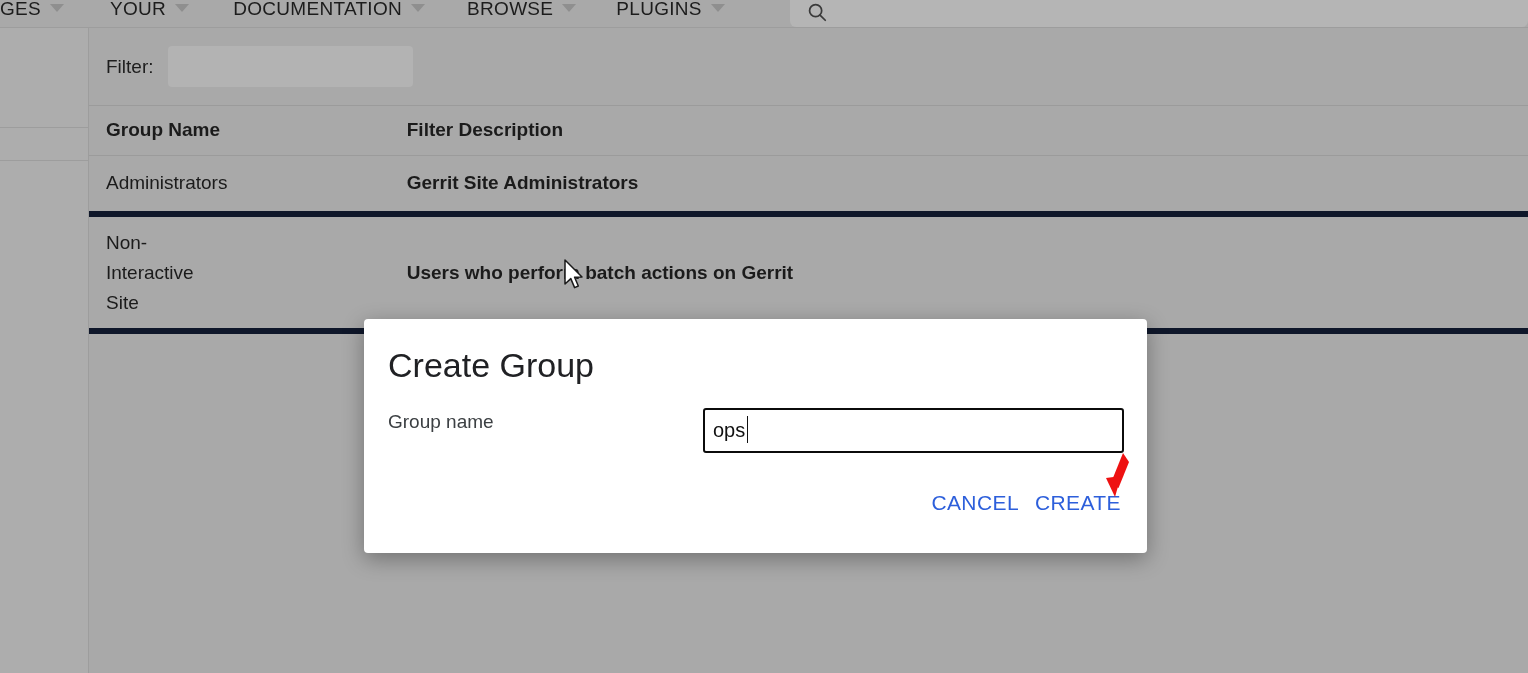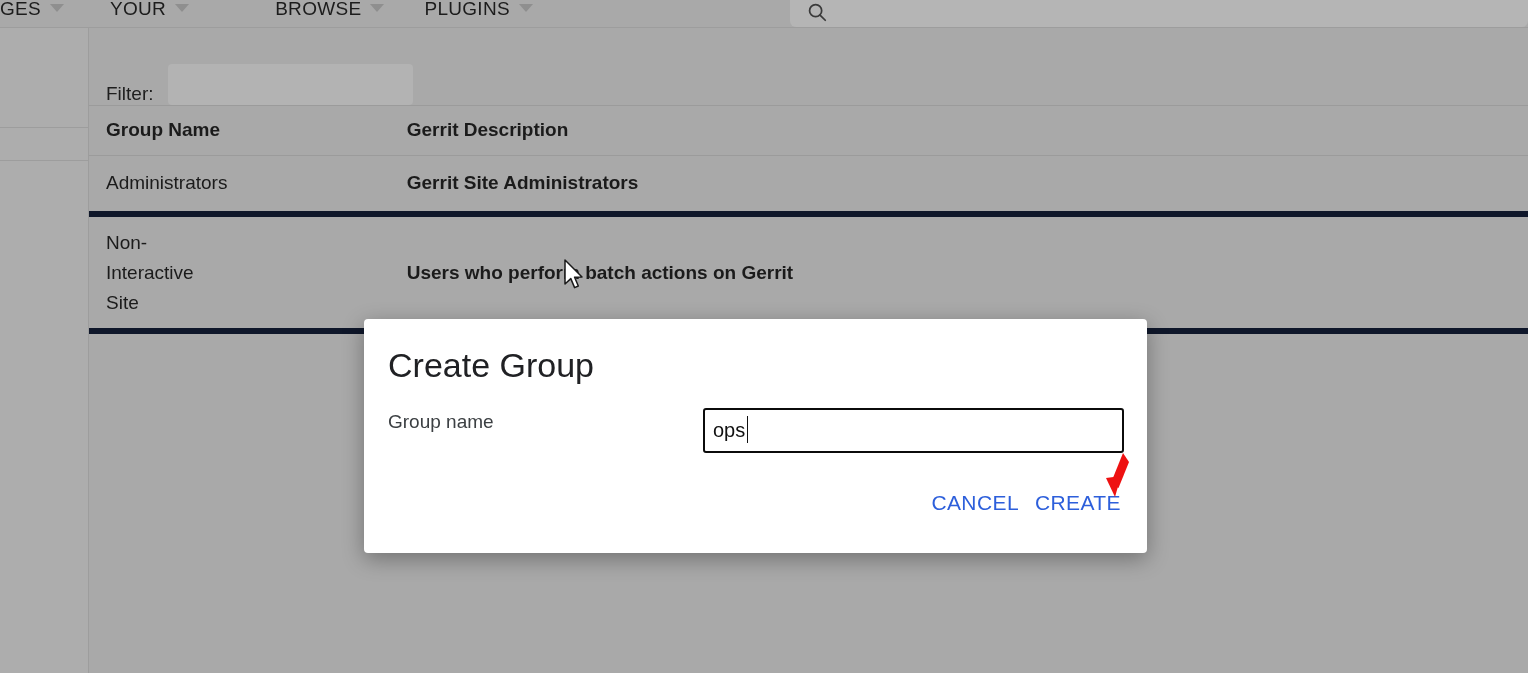--- a/index.html
+++ b/index.html
@@ -66,21 +66,21 @@
   .content {
     position: absolute; left: 88px; top: 0; width: 1440px; height: 646px;
     background: #a9a9a9;
     border-top: 1px solid #9d9d9d;
     border-left: 1px solid #9d9d9d;
   }
 
   
   .filter-row {
     height: 78px;
-    display: flex; align-items: flex-end;
+    display: flex; align-items: center;
     padding-left: 17px;
     border-bottom: 1px solid #9b9b9b;
   }
   .filter-label { font-size: 19px; color: #1e1e1e; margin-right: 14px; }
   .filter-input {
     width: 245px; height: 41px;
     background: #b3b3b3;
     border: none; border-radius: 4px;
     outline: none;
     font-family: "Liberation Sans", sans-serif;
@@ -173,20 +173,24 @@
         <span class="caret"></span>
       </div>
       <div class="nav-gap-1"></div>
 
       <div class="nav-item">
         <span class="nav-label">YOUR</span>
         <span class="caret"></span>
       </div>
       <div class="nav-gap-2"></div>
 
+      <div class="nav-item">
+        <span class="nav-label">DOCUMENTATION</span>
+        <span class="caret"></span>
+      </div>
       <div class="nav-gap-3"></div>
 
       <div class="nav-item">
         <span class="nav-label">BROWSE</span>
         <span class="caret"></span>
       </div>
       <div class="nav-gap-4"></div>
 
       <div class="nav-item">
         <span class="nav-label">PLUGINS</span>
@@ -213,21 +217,21 @@
 
       <div class="filter-row">
         <span class="filter-label">Filter:</span>
         <input class="filter-input" type="text" placeholder="" style="">
       </div>
 
       <table class="tbl">
         <thead>
           <tr>
             <th class="col-name">Group Name</th>
-            <th class="col-desc">Gerrit Description</th>
+            <th class="col-desc">Filter Description</th>
           </tr>
         </thead>
         <tbody>
           <tr class="row-1">
             <td class="col-name">Administrators</td>
             <td class="col-desc">Gerrit Site Administrators</td>
           </tr>
           <tr class="row-2">
             <td class="col-name">
               <div class="name-wrap">Non-Interactive Site</div>

